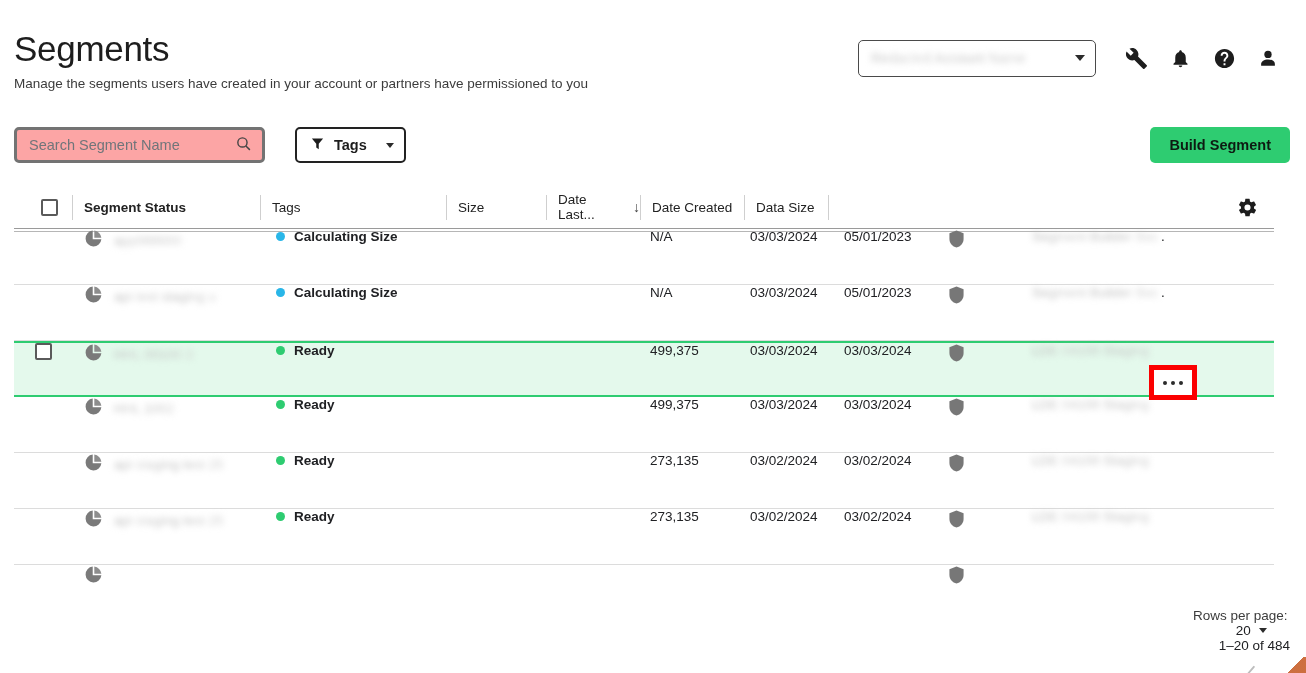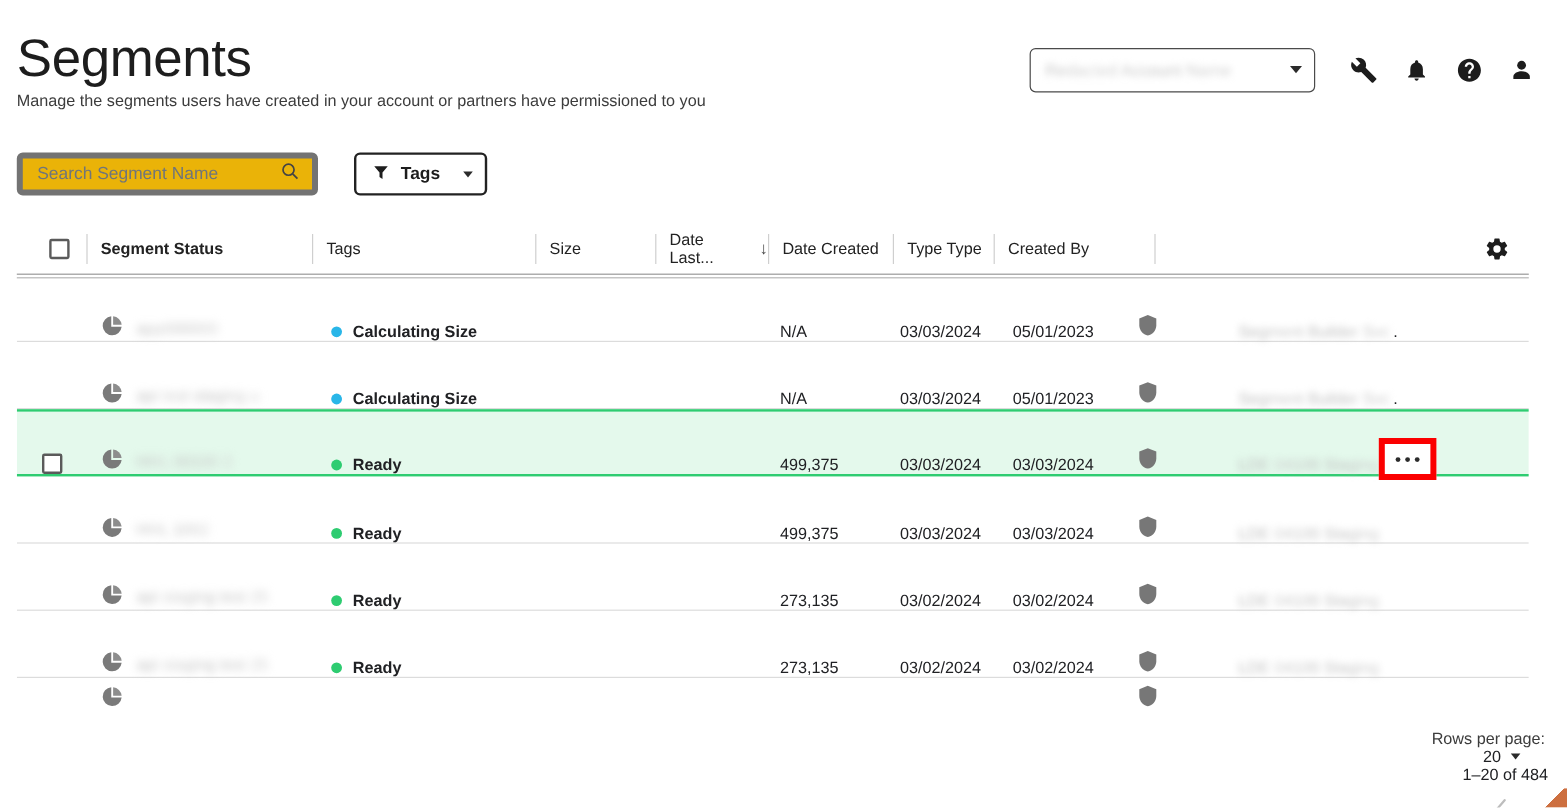--- a/index.html
+++ b/index.html
@@ -8,21 +8,21 @@
     background: #ffffff;
     font-family: "Liberation Sans", sans-serif;
     color: #202124;
     overflow: hidden;
   }
   .page { position: relative; width: 1306px; height: 673px; }
 
   
   .page-head { position: absolute; left: 14px; top: 28px; }
   .page-title {
-    font-size: 44px; font-weight: 400; letter-spacing: -0.3px;
+    font-size: 35px; font-weight: 400; letter-spacing: -0.3px;
     color: #1d1d1d; line-height: 42px;
   }
   .page-sub {
     font-size: 13.5px; color: #3c3c3c; margin-top: 5px; line-height: 17px;
   }
 
   
   .topright {
     position: absolute; right: 16px; top: 38px;
     display: flex; align-items: center; gap: 0px;
@@ -49,22 +49,22 @@
     margin-left: 6px;
   }
   .icon-btn {
     width: 44px; height: 40px; display: flex;
     align-items: center; justify-content: center; cursor: pointer;
   }
 
   
   .toolbar { position: absolute; left: 14px; top: 127px; display: flex; align-items: center; }
   .search-box {
-    width: 251px; height: 36px; border: 5px solid #737373; border-radius: 5px;
-    display: flex; align-items: center; padding: 0 10px 0 12px; background: #eab308;
+    width: 251px; height: 36px; border: 3px solid #737373; border-radius: 5px;
+    display: flex; align-items: center; padding: 0 10px 0 12px; background: #fca5a5;
   }
   .search-box input {
     border: 0; outline: 0; flex: 1; font-size: 14.5px;
     font-family: "Liberation Sans", sans-serif; color: #3c3c3c; background: transparent;
   }
   .search-box input::placeholder { color: #70757a; }
   .tags-btn {
     margin-left: 30px; height: 36px; min-width: 110px;
     border: 2px solid #222; border-radius: 5px; background: #fff;
     display: flex; align-items: center; gap: 9px; padding: 0 10px 0 13px;
@@ -111,21 +111,21 @@
   .col-act    { flex: 1 1 auto; }
 
   .chk {
     width: 17px; height: 17px; border: 2px solid #5a5a5a; border-radius: 2px;
     background: #fff; cursor: pointer;
   }
   .gear { margin-left: auto; margin-right: 16px; cursor: pointer; display: flex; }
 
   .tbody { position: relative; height: 388px; overflow: hidden; }
   .row {
-    display: flex; align-items: flex-end; height: 56px;
+    display: flex; align-items: flex-start; height: 56px;
     border-bottom: 1px solid #dcdcdc; position: relative; font-size: 13.5px; color: #202124;
   }
   .row.selected {
     background: #e4f9ec;
     border-top: 2px solid #2ecc71; border-bottom: 2px solid #2ecc71;
   }
   .row .cell { padding-left: 12px; display: flex; align-items: center; }
   .row .col-check { padding-left: 0; }
   .status-dot { width: 9px; height: 9px; border-radius: 50%; margin-right: 9px; flex: 0 0 9px; }
   .name-cell { display: flex; align-items: center; gap: 11px; }
@@ -228,37 +228,37 @@
       <span>
         <svg width="15" height="15" viewBox="0 0 24 24" fill="#1d1d1d">
           <path d="M3 4h18l-7 8.5V21l-4-2.5v-6L3 4z"></path>
         </svg>
       </span>
       <span>Tags</span>
       <span class="caret-down" style="border-top-width:5px;border-left-width:4.5px;border-right-width:4.5px;margin-left:10px;"></span>
     </div>
   </div>
 
+  <button class="build-btn">Build Segment</button>
 
   <div class="table-wrap">
 
     <div class="thead">
       <div class="th col-check">
         <span class="chk"></span>
       </div>
       <div class="th col-status divider">Segment Status</div>
       <div class="th col-tags divider">Tags</div>
       <div class="th col-size divider">Size</div>
       <div class="th col-dlast divider">
         <span>Date Last...</span>
         <span class="sort-arrow">↓</span>
       </div>
       <div class="th col-dcreat divider">Date Created</div>
-      <div class="th col-dtype divider">Type Type</div>
-      <div class="th col-by divider">Created By</div>
+      <div class="th col-dtype divider">Data Size</div>
       <div class="th col-act divider">
         <span class="gear">
           <svg width="21" height="21" viewBox="0 0 24 24" fill="#1d1d1d">
             <path d="M19.4 13c.04-.33.06-.66.06-1s-.02-.67-.07-1l2.1-1.63c.19-.15.24-.42.12-.64l-2-3.46c-.12-.22-.39-.3-.61-.22l-2.49 1c-.52-.4-1.08-.73-1.69-.98l-.38-2.65A.49.49 0 0014 2h-4c-.25 0-.46.18-.49.42l-.38 2.65c-.61.25-1.17.59-1.69.98l-2.49-1c-.23-.09-.49 0-.61.22l-2 3.46c-.13.22-.07.49.12.64L4.6 11c-.05.33-.07.67-.07 1s.02.67.07 1l-2.11 1.63c-.19.15-.24.42-.12.64l2 3.46c.12.22.39.3.61.22l2.49-1c.52.4 1.08.73 1.69.98l.38 2.65c.03.24.24.42.49.42h4c.25 0 .46-.18.49-.42l.38-2.65c.61-.25 1.17-.59 1.69-.98l2.49 1c.23.09.49 0 .61-.22l2-3.46c.12-.22.07-.49-.12-.64L19.4 13zM12 15.5A3.5 3.5 0 1112 8.5a3.5 3.5 0 010 7z"></path>
           </svg>
         </span>
       </div>
     </div>
 
     <div class="tbody">

